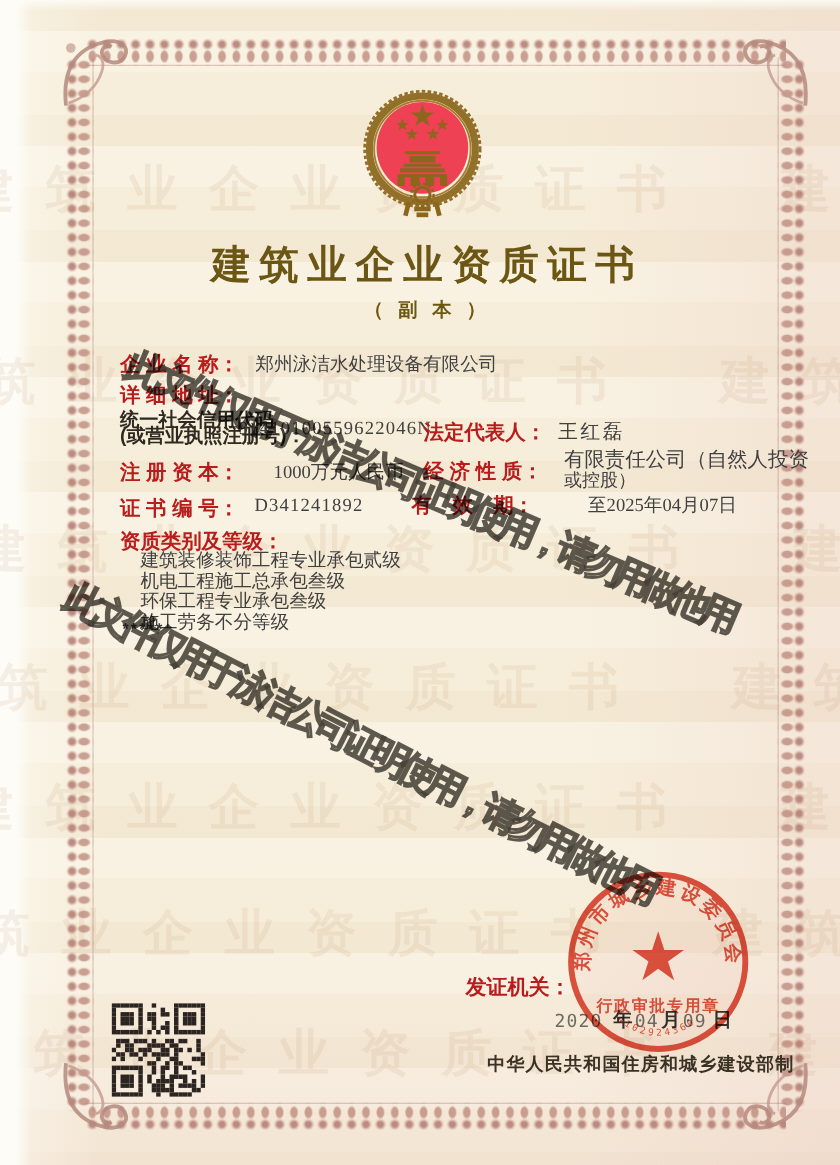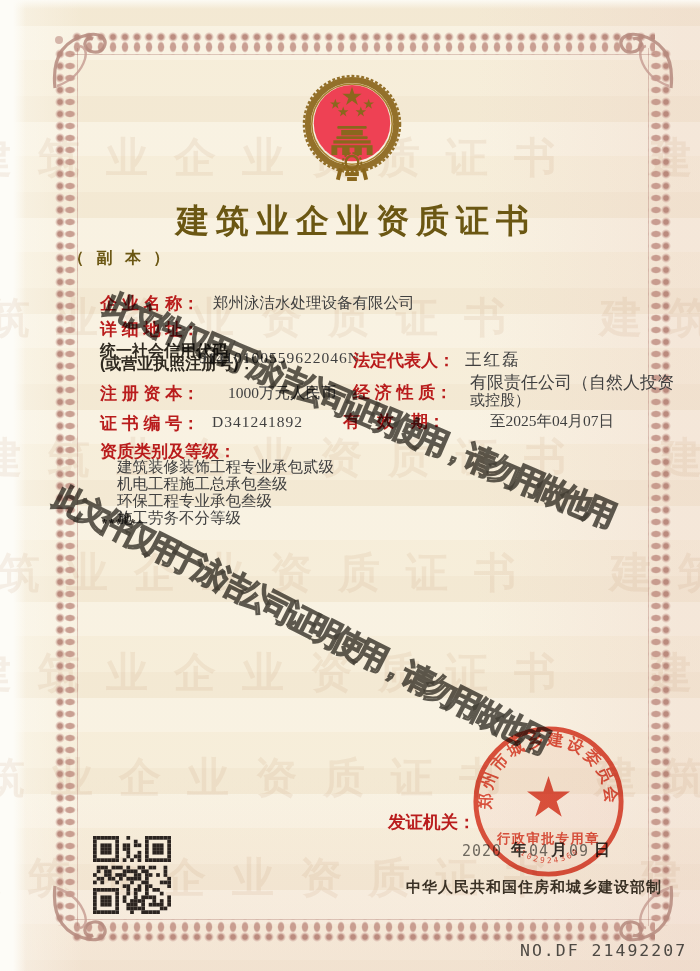--- a/index.html
+++ b/index.html
@@ -44,21 +44,21 @@
       radial-gradient(ellipse 7px 4.5px at 7px 6px, rgba(186,132,120,.75) 55%, rgba(212,174,164,.35) 76%, transparent 82%);
     background-size:22px 12px;border-left:1px solid rgba(170,115,105,.35);}
   .corner{position:absolute;width:64px;height:64px;}
   .c-tl{left:-6px;top:-4px;}
   .c-tr{right:-6px;top:-4px;transform:scaleX(-1);}
   .c-bl{left:-6px;bottom:-4px;transform:scaleY(-1);}
   .c-br{right:-6px;bottom:-4px;transform:scale(-1,-1);}
   
   .title{position:absolute;left:68px;width:576px;top:199px;z-index:10;text-align:center;
     font-size:33px;font-weight:bold;letter-spacing:7px;color:#6b5713;}
-  .subtitle{position:absolute;left:68px;width:576px;top:248px;z-index:10;
+  .subtitle{position:absolute;left:68px;width:576px;top:248px;z-index:10;text-align:center;
     font-size:16px;font-weight:bold;letter-spacing:4px;color:#6b5713;}
   .lbl{position:absolute;z-index:10;font-weight:bold;color:#b91c1c;font-size:17px;white-space:nowrap;text-align:center;}
   .lbl-small{position:absolute;z-index:10;font-weight:bold;color:#2f2a21;font-size:16px;
     line-height:13px;white-space:nowrap;}
   .val{position:absolute;z-index:10;font-family:"Liberation Serif",serif;color:#404040;
     font-size:15.5px;white-space:nowrap;}
   .marks{position:absolute;z-index:10;font-weight:bold;font-size:13px;letter-spacing:2px;color:#3c372f;}
   .dotnum{position:absolute;z-index:10;font-family:"DejaVu Sans Mono",monospace;
     color:#6f6a60;font-size:15px;letter-spacing:1px;}
   .dateunit{position:absolute;z-index:10;font-weight:bold;font-size:16px;color:#35302a;}
@@ -437,15 +437,14 @@
           <rect x="22.2" y="74.0" width="3.7" height="3.7"></rect>
           <rect x="37.0" y="74.0" width="3.7" height="3.7"></rect>
           <rect x="48.1" y="74.0" width="3.7" height="3.7"></rect>
           <rect x="51.8" y="74.0" width="3.7" height="3.7"></rect>
           <rect x="55.5" y="74.0" width="3.7" height="3.7"></rect>
           <rect x="59.2" y="74.0" width="3.7" height="3.7"></rect>
           <rect x="62.9" y="74.0" width="3.7" height="3.7"></rect>
         </g>
       </svg></div>
 
-  <div class="f-serial">NO.DF  21492207</div>
 
 </div>
 
 </body></html>

